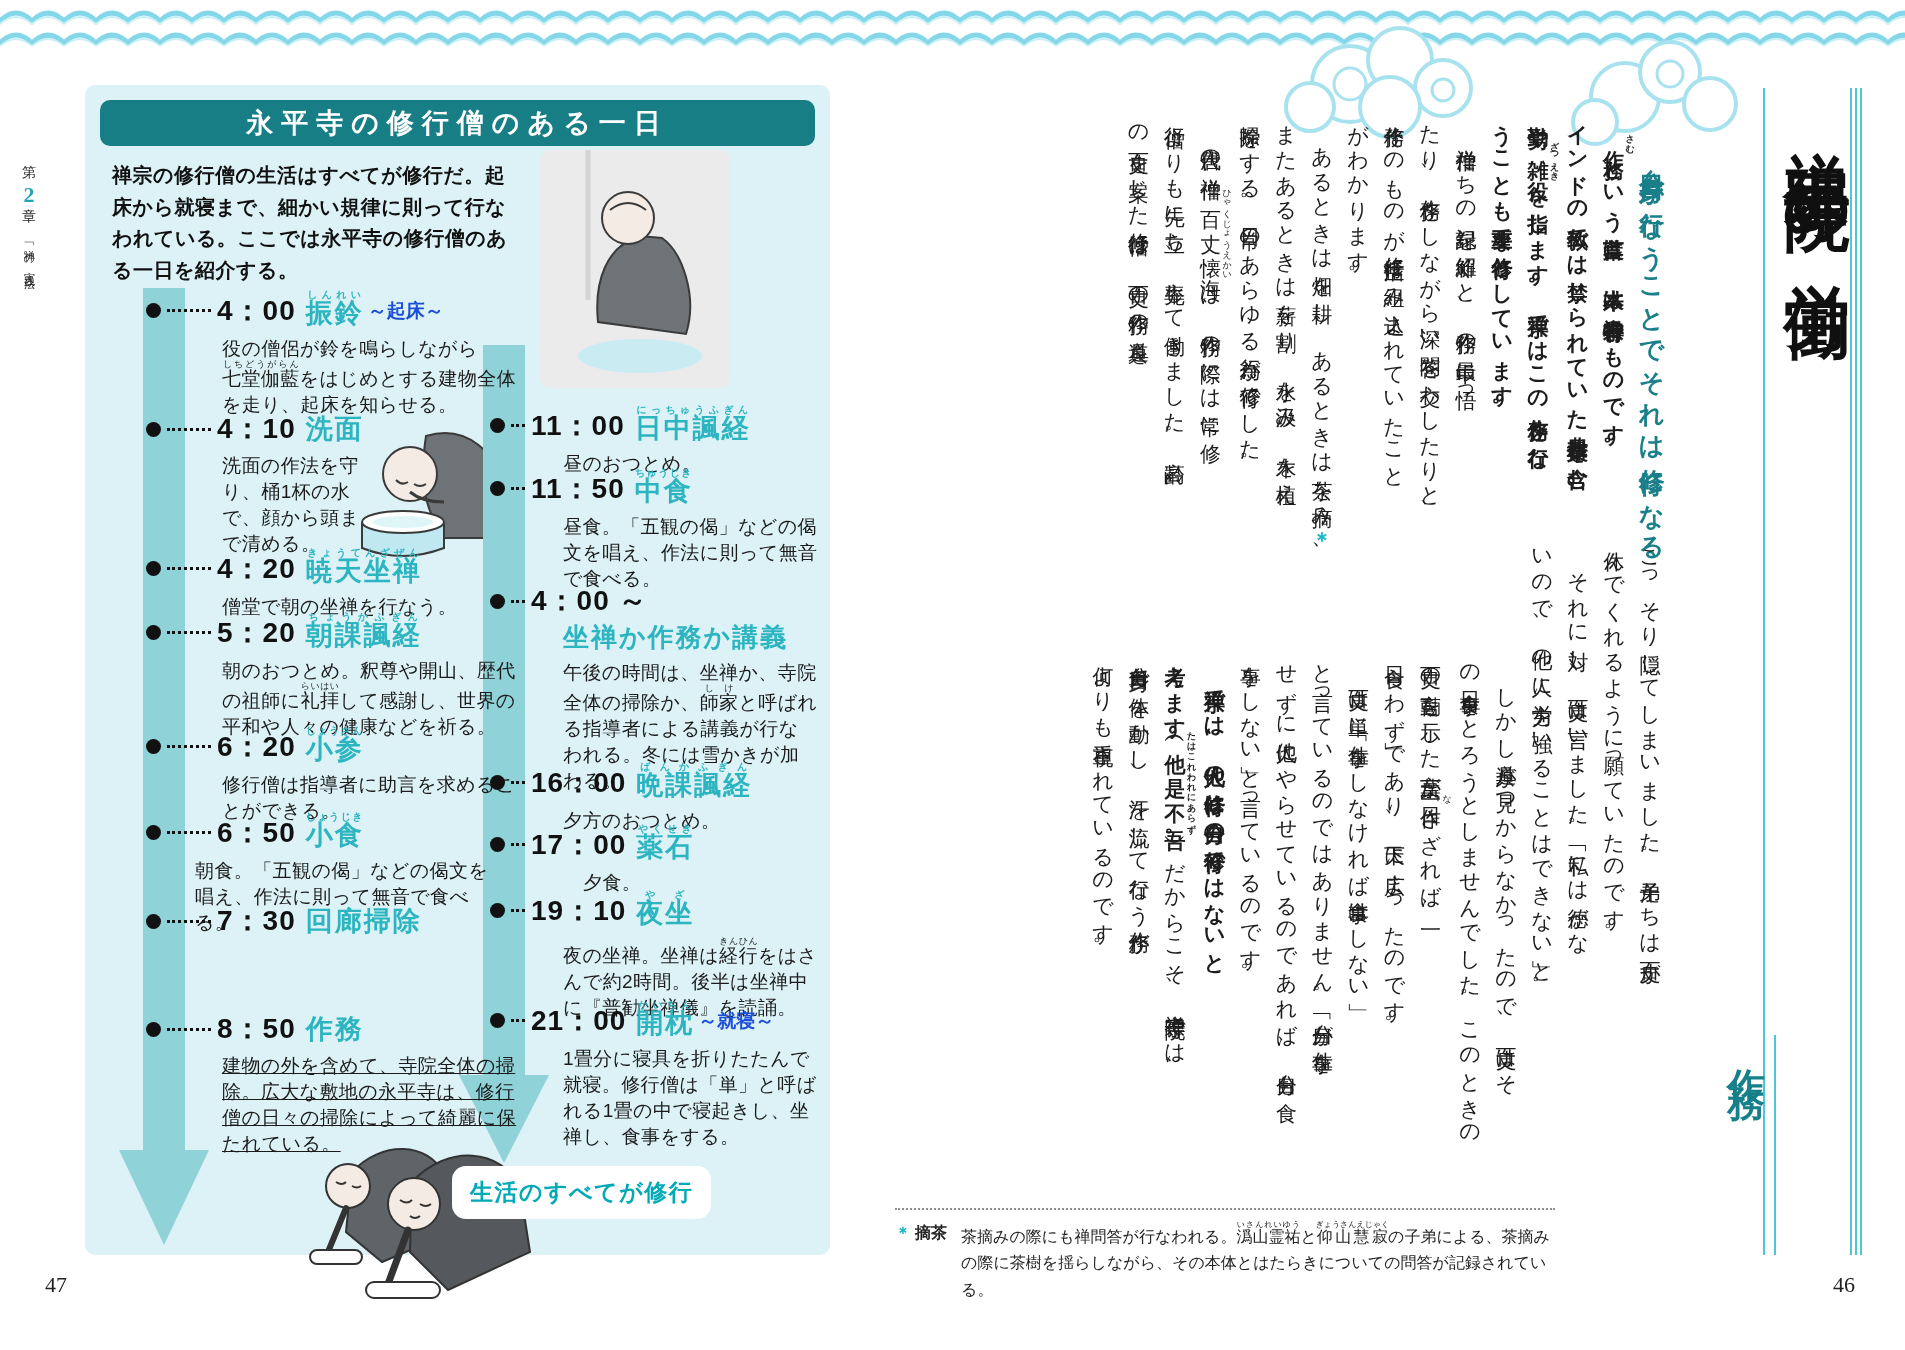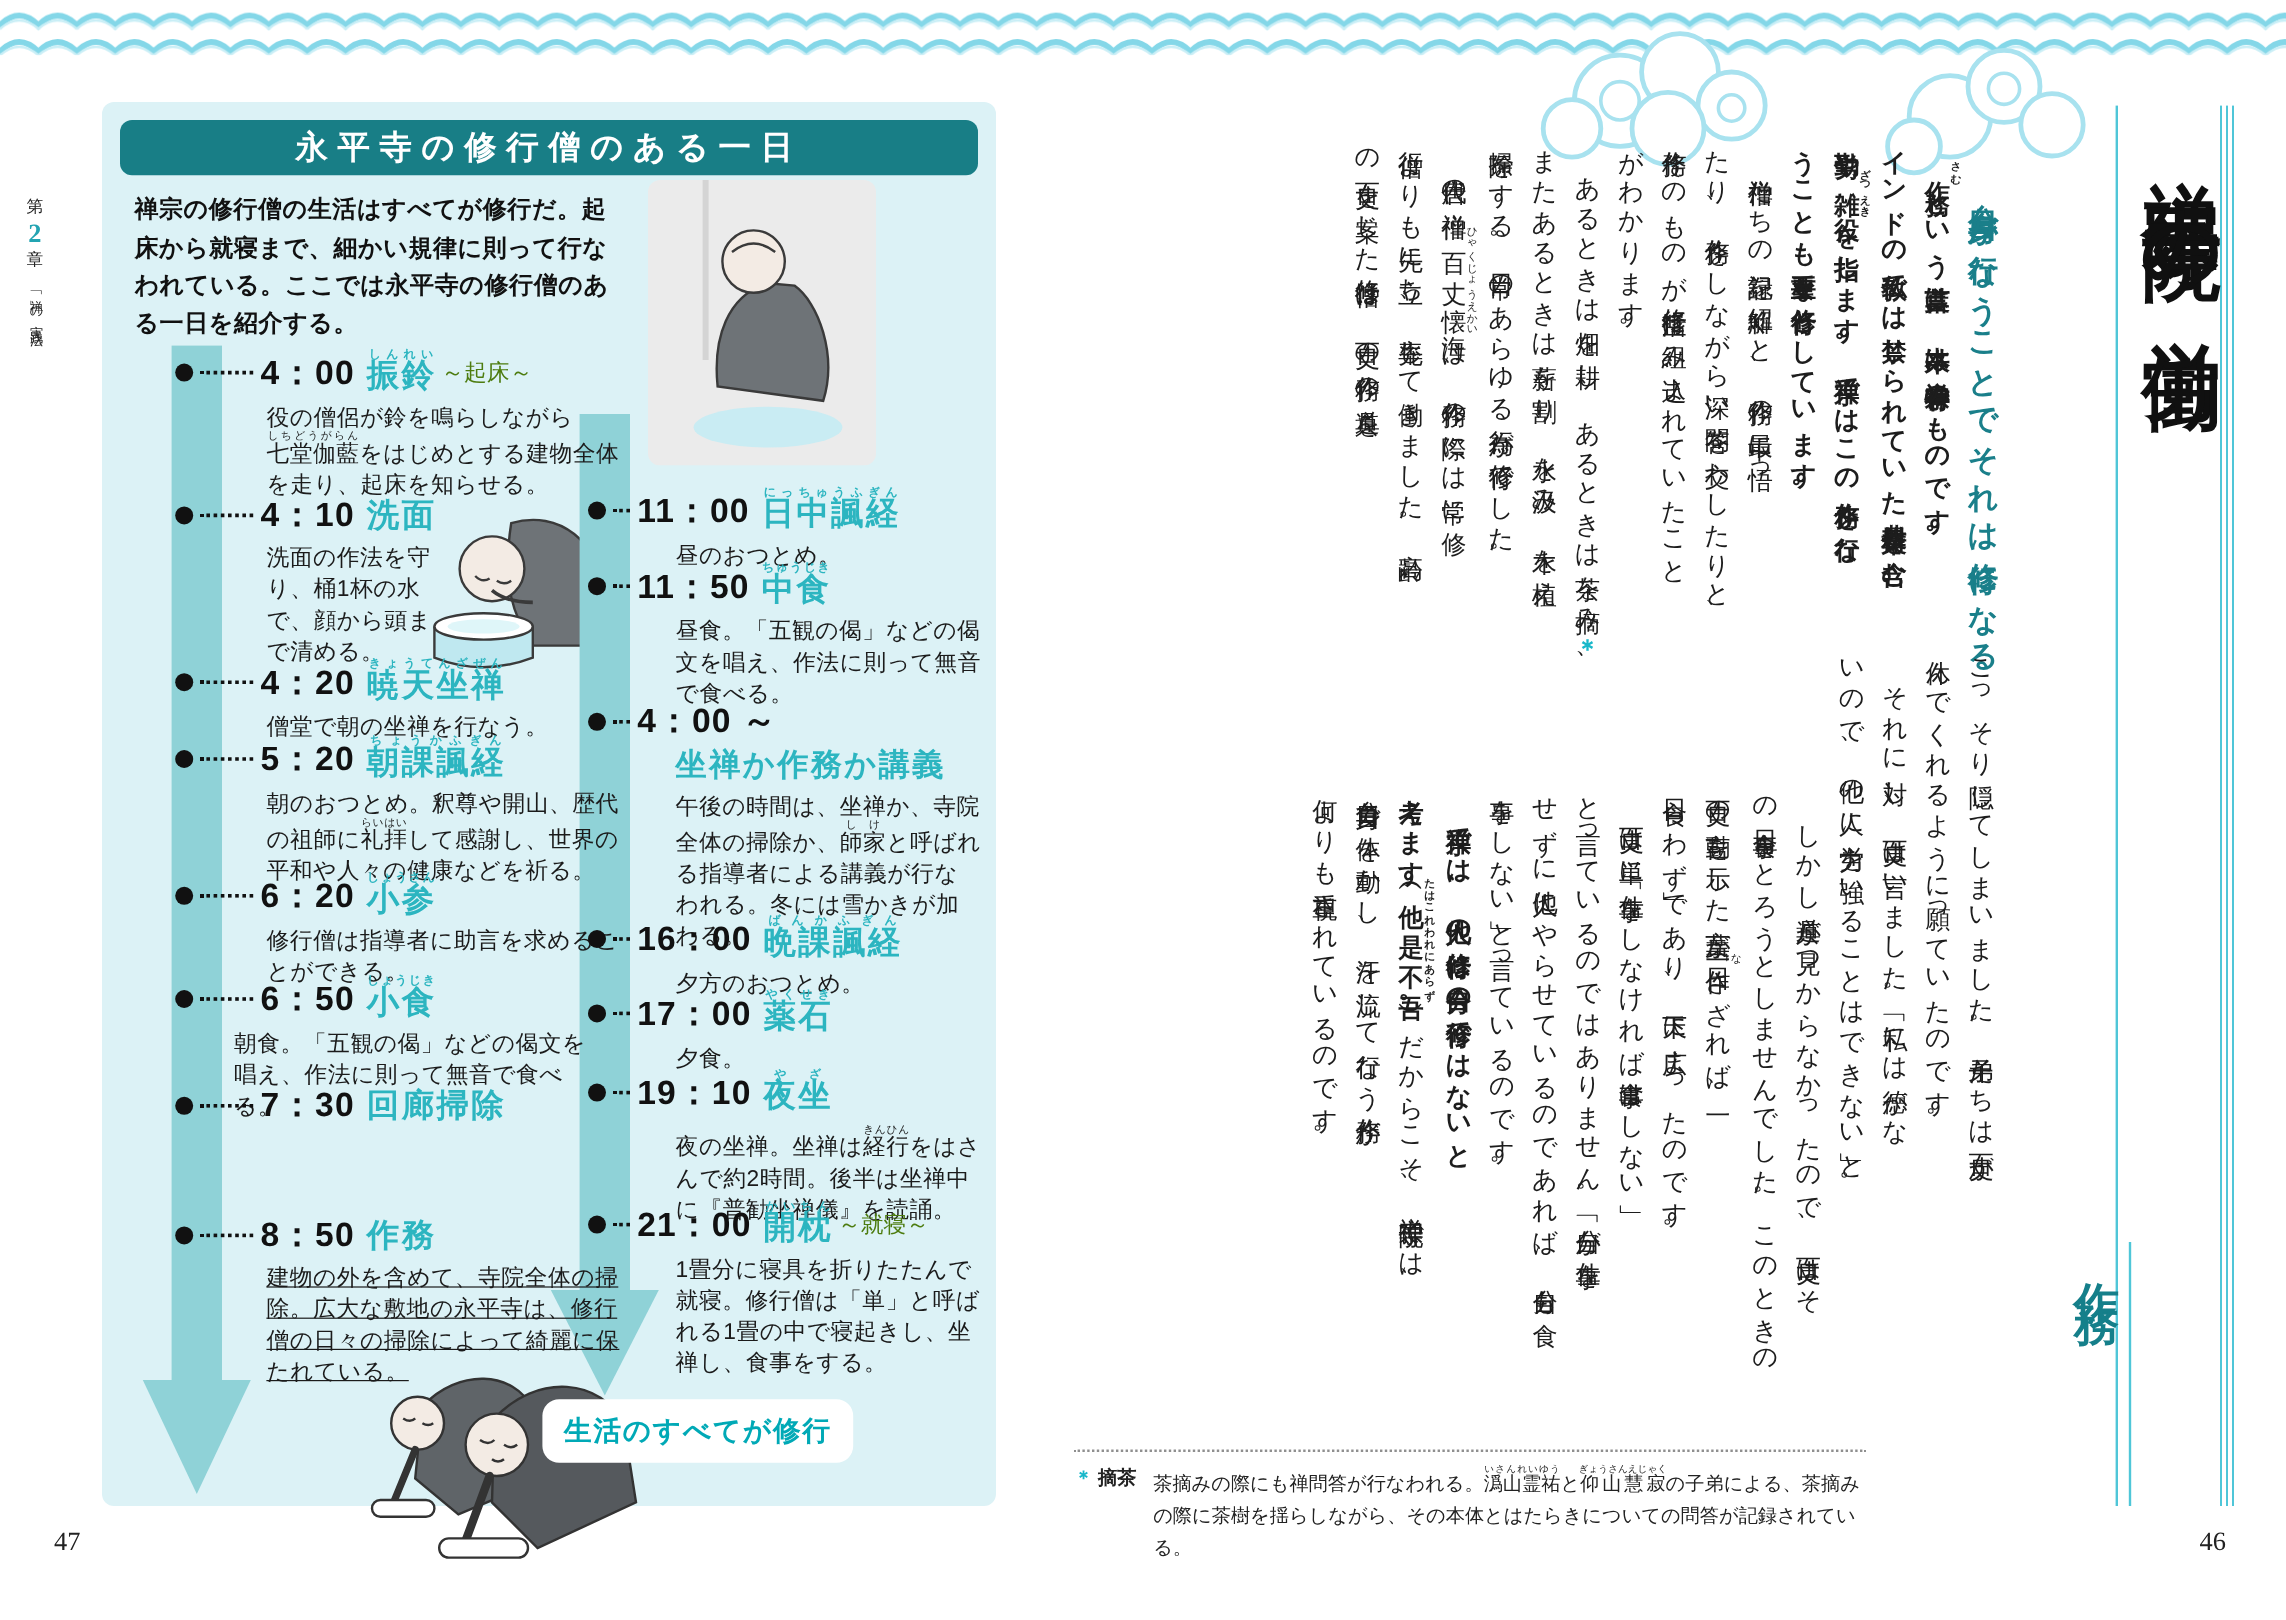--- a/index.html
+++ b/index.html
@@ -29,21 +29,21 @@
   #arr1{left:119px;top:1150px;border-top:95px solid #8fd2d7;}
   #arr2{left:459px;top:1075px;border-top:88px solid #8fd2d7;}
 
   .titem{position:absolute;}
   .trow{display:flex;align-items:center;}
   .tdot{width:15px;height:15px;border-radius:50%;background:#111;flex:0 0 15px;}
   .tleader{border-top:3px dotted #111;margin:0 6px;}
   .ttime{font-size:28px;font-weight:700;color:#111;letter-spacing:1px;white-space:nowrap;}
   .tname{font-size:27px;font-weight:700;color:#2cb5c0;margin-left:10px;letter-spacing:2px;white-space:nowrap;}
   .tname rt,.tsub rt{font-size:10px;color:#2cb5c0;letter-spacing:1px;font-weight:700;}
-  .tsuffix{font-size:19px;font-weight:400;color:#4d7c0f;margin-left:4px;white-space:nowrap;}
+  .tsuffix{font-size:19px;font-weight:700;color:#1d4ed8;margin-left:4px;white-space:nowrap;}
   .tsub{font-size:26px;font-weight:700;color:#2cb5c0;letter-spacing:2px;margin-top:6px;}
   .tdesc{font-size:19px;line-height:26px;color:#1b1b1b;letter-spacing:.4px;font-weight:500;margin-top:5px;}
   .tdesc rt{font-size:9px;color:#1b1b1b;letter-spacing:0;}
 
   .banner{position:absolute;left:452px;top:1166px;background:#ffffff;border-radius:14px;padding:11px 18px;
           color:#00a9b6;font-size:23px;font-weight:700;letter-spacing:1.5px;}
 
   .pageno{position:absolute;font-family:"Liberation Serif","DejaVu Serif",serif;font-size:22px;color:#222;}
   #pn-left{left:45px;top:1272px;}
   #pn-right{left:1833px;top:1272px;}
@@ -255,21 +255,21 @@
         </div>
         <div class="tdesc" style="margin-left: 73px; width: 255px;"><span>夕方のおつとめ。</span></div>
       </div>
       <div class="titem" style="left: 490px; top: 824px;">
         <div class="trow">
           <span class="tdot"></span>
           <span class="tleader" style="width: 14px;"></span>
           <span class="ttime">17：00</span>
           <span class="tname"><ruby><span>薬石</span><rt>やくせき</rt></ruby></span>
         </div>
-        <div class="tdesc" style="margin-left: 73px; width: 255px;"><span>夕食。</span></div>
+        <div class="tdesc" style="margin-left: 93px; width: 255px;"><span>夕食。</span></div>
       </div>
       <div class="titem" style="left: 490px; top: 890px;">
         <div class="trow">
           <span class="tdot"></span>
           <span class="tleader" style="width: 14px;"></span>
           <span class="ttime">19：10</span>
           <span class="tname"><ruby><span>夜坐</span><rt>やざ</rt></ruby></span>
         </div>
         <div class="tdesc" style="margin-left: 73px; width: 255px;"><span>夜の坐禅。坐禅は</span><ruby><span>経行</span><rt>きんひん</rt></ruby><span>をはさんで約2時間。後半は坐禅中に『普勧坐禅儀』を読誦。</span></div>
       </div>

